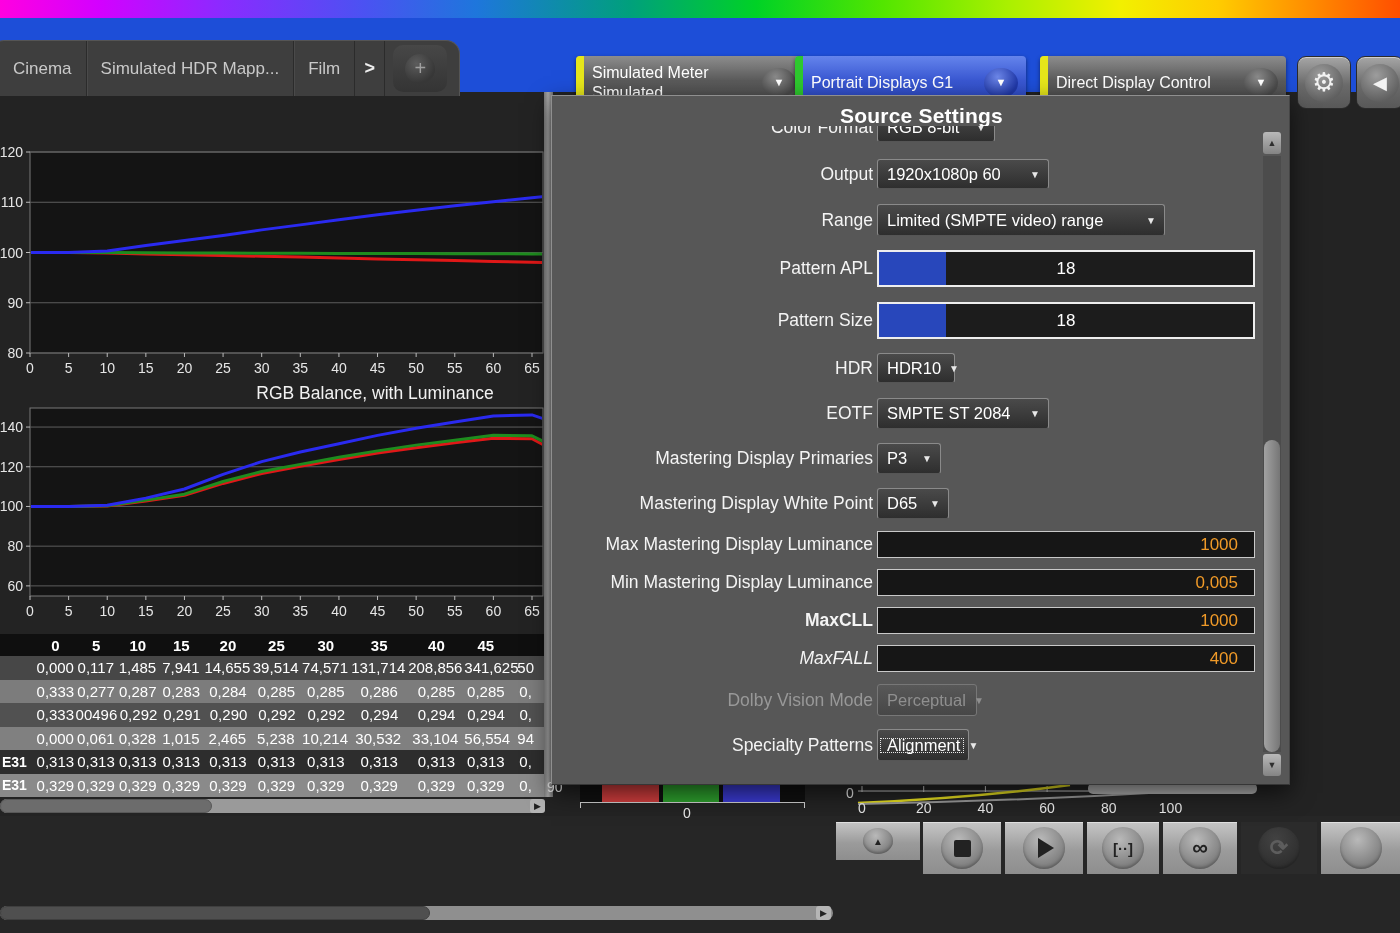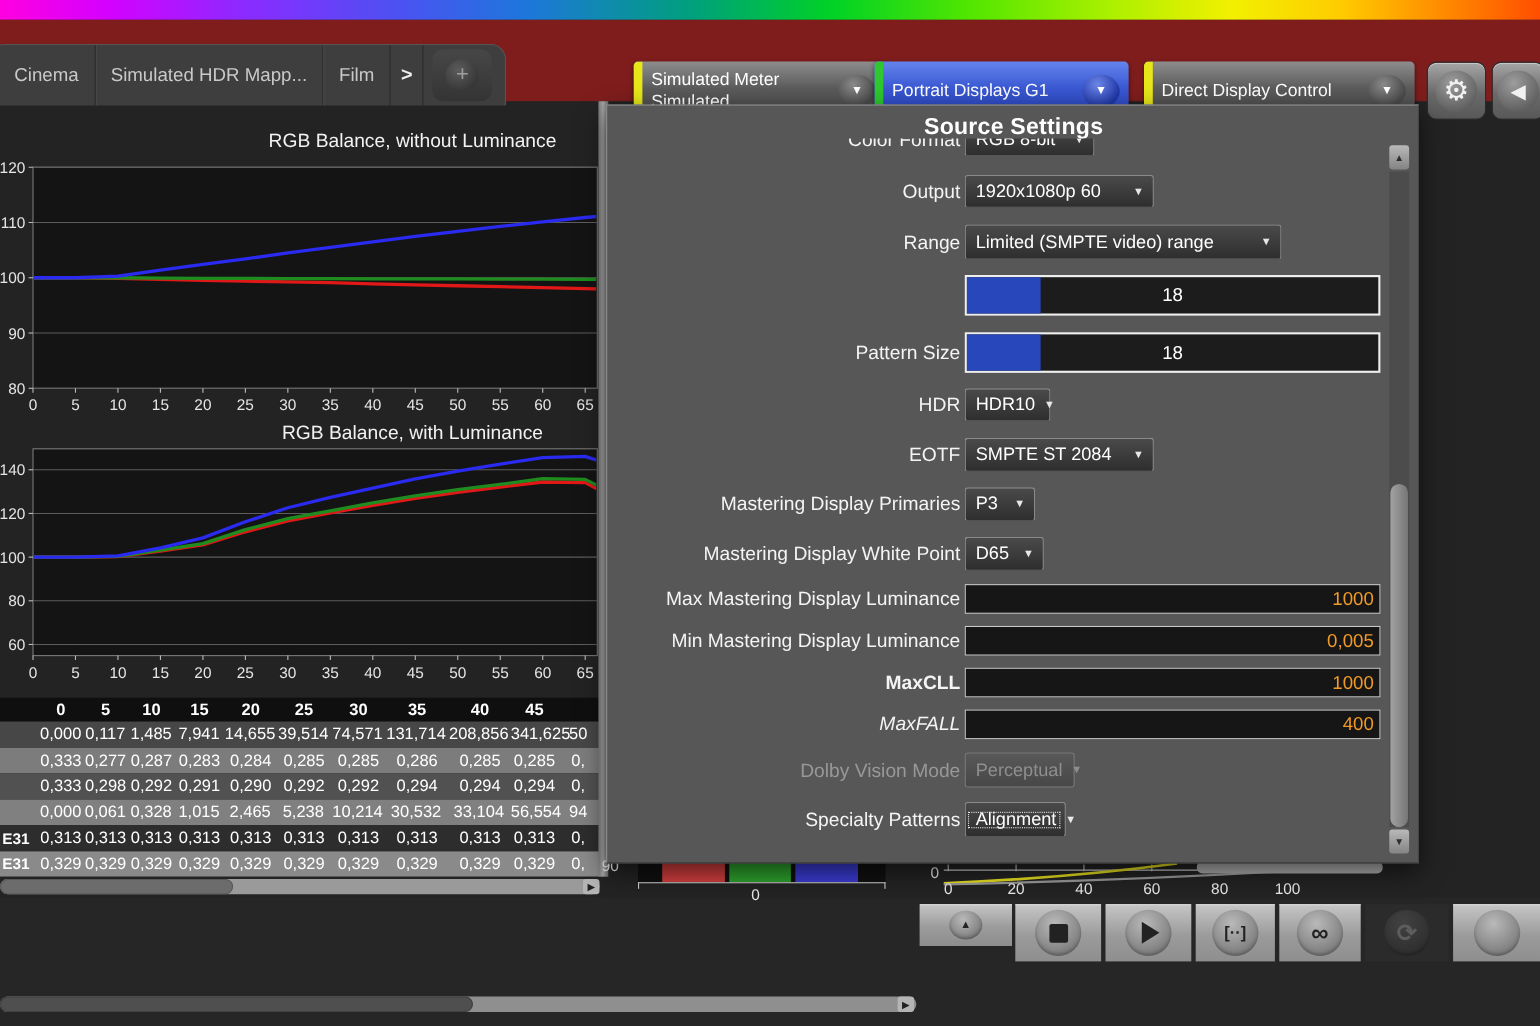--- a/index.html
+++ b/index.html
@@ -4,21 +4,21 @@
 <style>
   * { margin:0; padding:0; box-sizing:border-box; }
   html,body { width:1400px; height:933px; overflow:hidden; background:#1d1d1d;
     font-family:"Liberation Sans", sans-serif; -webkit-font-smoothing:antialiased; }
   #stage { position:relative; width:1400px; height:933px; background:#232323; overflow:hidden; }
   .abs { position:absolute; }
 
   
   #rainbow { left:0; top:0; width:1400px; height:18px;
     background:linear-gradient(90deg,#ff00e0 0%,#d400ff 7%,#8a2bff 16%,#4b52f2 26%,#1e76dc 34%,#00a07c 45%,#00d226 54%,#52e600 63%,#aaf000 72%,#f2f000 80%,#ffcc00 87%,#ff8800 94%,#ff4e00 100%); }
-  #topbar { left:0; top:18px; width:1400px; height:74px; background:#7f1d1d; }
+  #topbar { left:0; top:18px; width:1400px; height:74px; background:#1d4ed8; }
   #tabstrip { left:-10px; top:22px; width:470px; height:56px; background:#3e3e3e;
     border-radius:14px 14px 0 0; border:1px solid #555; border-bottom:none; display:flex; align-items:stretch; }
   .tab { display:flex; align-items:center; justify-content:center; color:#c9c9c9;
     font-size:17px; padding:0 14px; border-right:1px solid #2b2b2b; box-shadow:1px 0 0 #4a4a4a inset; white-space:nowrap; }
   .tab:first-child { padding-left:22px; }
   #tab-overflow { width:30px; display:flex; align-items:center; justify-content:center;
     color:#efefef; font-weight:bold; font-size:18px; border-right:1px solid #2b2b2b; }
   #add-tab { margin:4px 6px 4px 8px; width:54px; border-radius:10px;
     background:linear-gradient(180deg,#474747,#343434); display:flex; align-items:center; justify-content:center; }
   #add-tab .plus-circle { width:30px; height:30px; border-radius:50%;
@@ -79,21 +79,21 @@
   .dd .dd-text { flex:1; padding:0 6px 0 9px; white-space:nowrap; }
   .dd .dd-arrow { padding:0 8px 0 2px; font-size:10px; color:#e8e8e8; }
   .dd.disabled { background:linear-gradient(180deg,#585858,#474747); color:#8f8f8f; border-color:#777; }
   .dd.disabled .dd-arrow { color:#8f8f8f; }
   .dd.focused .dd-text { outline:1px dotted #e8e8e8; outline-offset:-3px; }
   .slider { position:absolute; left:325px; width:378px; background:#1c1c1c; border:2px solid #eee; }
   .slider .fill { position:absolute; left:0; top:0; bottom:0; background:#2847bb; }
   .slider .sval { position:absolute; inset:0; display:flex; align-items:center; justify-content:center;
     color:#fff; font-size:17px; }
   .dinput { position:absolute; left:325px; width:378px; background:#161616; border:1px solid #c9c9c9;
-    color:#f09a28; font-size:17px; display:flex; align-items:center; justify-content:flex-end; padding-right:5px; }
+    color:#f09a28; font-size:17px; display:flex; align-items:center; justify-content:flex-end; padding-right:16px; }
   .row-clip { clip-path: inset(14px 0 0 0); }
 
   #dlg-scroll { position:absolute; left:711px; top:36px; width:18px; height:644px; }
   #dlg-track { position:absolute; left:0; top:24px; width:18px; height:596px; background:#4c4c4c; }
   #dlg-thumb { position:absolute; left:1px; top:308px; width:16px; height:312px; border-radius:8px;
     background:linear-gradient(90deg,#a2a2a2,#767676); }
   .dlg-arrow { position:absolute; left:0; width:18px; height:22px; border-radius:3px;
     background:linear-gradient(180deg,#b9b9b9,#848484); color:#2e2e2e; font-size:9px;
     display:flex; align-items:center; justify-content:center; }
 
@@ -151,21 +151,20 @@
     </div>
 
     <div class="sq-btn abs" style="left:1297px; width:54px;">
       <div class="glyph-circle" style="font-size:26px;">⚙</div>
     </div>
     <div class="sq-btn abs" style="left:1356px; width:48px;">
       <div class="glyph-circle" style="font-size:18px;">◀</div>
     </div>
   </div>
 
-  <div class="chart-title abs" style="top:118px;">RGB Balance, without Luminance</div>
   <div class="chart-title abs" style="top:383px;">RGB Balance, with Luminance</div>
   <svg id="charts-svg" class="abs" width="545" height="705">
       <rect x="30" y="60" width="513" height="201" fill="#141414" stroke="#787878" stroke-width="1"></rect>
       <line x1="30" y1="60" x2="543" y2="60" stroke="#5d5d5d" stroke-width="1"></line>
       <line x1="26" y1="60" x2="30" y2="60" stroke="#bbbbbb" stroke-width="1"></line>
       <text x="23" y="65" fill="#e6e6e6" font-size="14" text-anchor="end" font-family="Liberation Sans, sans-serif">120</text>
       <line x1="30" y1="110.25" x2="543" y2="110.25" stroke="#5d5d5d" stroke-width="1"></line>
       <line x1="26" y1="110.25" x2="30" y2="110.25" stroke="#bbbbbb" stroke-width="1"></line>
       <text x="23" y="115.25" fill="#e6e6e6" font-size="14" text-anchor="end" font-family="Liberation Sans, sans-serif">110</text>
       <line x1="30" y1="160.5" x2="543" y2="160.5" stroke="#5d5d5d" stroke-width="1"></line>
@@ -302,21 +301,21 @@
         <div class="cell" style="width: 50px;">0,285</div>
         <div class="cell" style="width: 52px;">0,285</div>
         <div class="cell" style="width: 58px;">0,286</div>
         <div class="cell" style="width: 60px;">0,285</div>
         <div class="cell" style="width: 42px;">0,285</div>
         <div class="cell" style="width: 40px;">0,</div>
       </div>
       <div class="trow" style="background: rgb(81, 81, 81);">
         <div class="lab"></div>
         <div class="cell" style="width: 42px;">0,333</div>
-        <div class="cell" style="width: 42px;">0,298</div>
+        <div class="cell" style="width: 42px;">00496</div>
         <div class="cell" style="width: 44px;">0,292</div>
         <div class="cell" style="width: 46px;">0,291</div>
         <div class="cell" style="width: 50px;">0,290</div>
         <div class="cell" style="width: 50px;">0,292</div>
         <div class="cell" style="width: 52px;">0,292</div>
         <div class="cell" style="width: 58px;">0,294</div>
         <div class="cell" style="width: 60px;">0,294</div>
         <div class="cell" style="width: 42px;">0,294</div>
         <div class="cell" style="width: 40px;">0,</div>
       </div>
@@ -422,20 +421,21 @@
           </div>
         </div>
         <div class="drow" style="top: 108px; height: 32px;">
           <div class="dlabel" style="line-height: 32px;">Range</div>
           <div class="dd" style="width: 288px; height: 32px;">
             <div class="dd-text">Limited (SMPTE video) range</div>
             <div class="dd-arrow">▼</div>
           </div>
         </div>
         <div class="drow" style="top: 154px; height: 37px;">
+          <div class="dlabel" style="line-height: 37px;">Pattern APL</div>
           <div class="slider" style="height: 37px;">
             <div class="fill" style="width: 18%;"></div>
             <div class="sval">18</div>
           </div>
         </div>
         <div class="drow" style="top: 206px; height: 37px;">
           <div class="dlabel" style="line-height: 37px;">Pattern Size</div>
           <div class="slider" style="height: 37px;">
             <div class="fill" style="width: 18%;"></div>
             <div class="sval">18</div>

